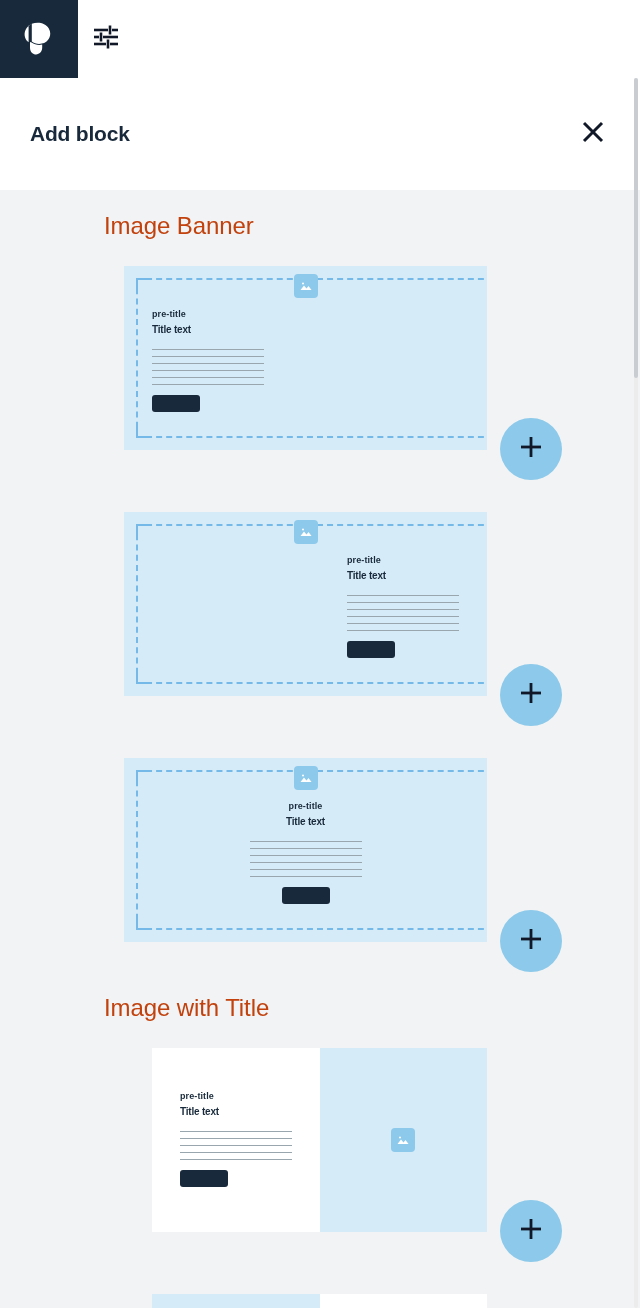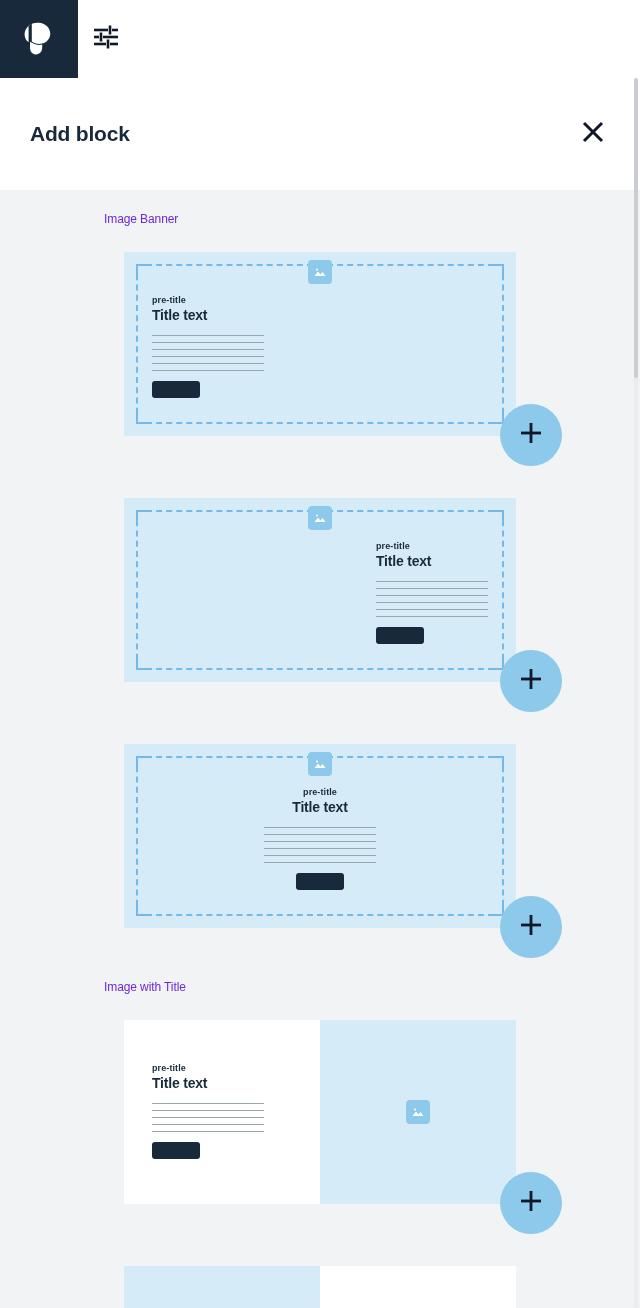--- a/index.html
+++ b/index.html
@@ -74,39 +74,40 @@
   
   .scroll-body {
     position: absolute;
     top: 190px; left: 0;
     width: 640px;
     height: 1118px;
     background: #f1f3f4;
     overflow: hidden;
   }
   .section-title {
-    font-size: 12px;
+    font-size: 24px;
     font-weight: normal;
-    color: #6d28d9;
+    color: #c2410c;
     padding-left: 104px;
     letter-spacing: -0.1px;
   }
 
   
   .card-wrap {
     position: relative;
     width: 392px;
     margin-left: 124px;
   }
   .card {
     position: relative;
-    width: 392px;
+    width: 363px;
     height: 184px;
     background: #d6ebf8;
     overflow: hidden;
+    padding-left: 28px;
   }
   .card.split { background: transparent; display: flex; }
   .split-pane-text {
     width: 196px; height: 184px;
     background: #ffffff;
     position: relative;
   }
   .split-pane-img {
     width: 196px; height: 184px;
     background: #d6ebf8;
@@ -173,21 +174,21 @@
   .content.pane   { left: 28px; top: 42px; text-align: left; }
 
   .pre-title {
     font-size: 9px;
     font-weight: bold;
     color: #17293a;
     letter-spacing: 0.1px;
     line-height: 12px;
   }
   .title-text {
-    font-size: 14px;
+    font-size: 10px;
     font-weight: bold;
     color: #17293a;
     line-height: 19px;
     letter-spacing: -0.2px;
     margin-bottom: 10px;
   }
   .lines { width: 112px; }
   .content.center .lines { margin: 0 auto; }
   .lines .ln {
     height: 1px;

